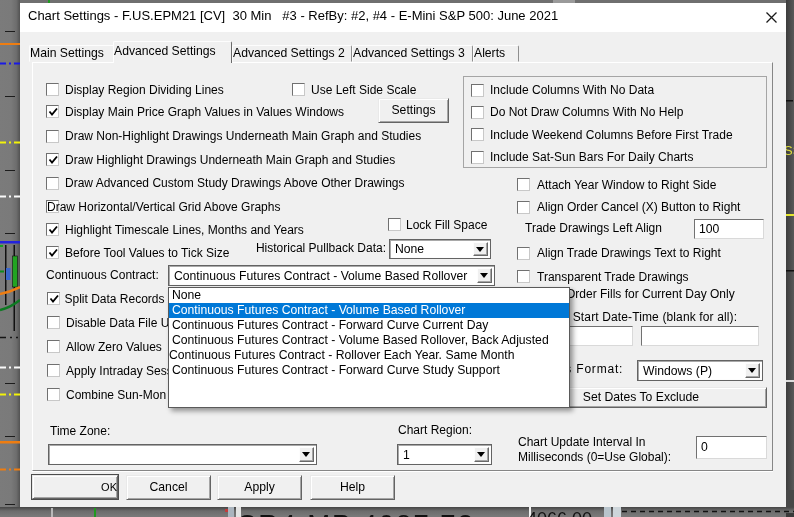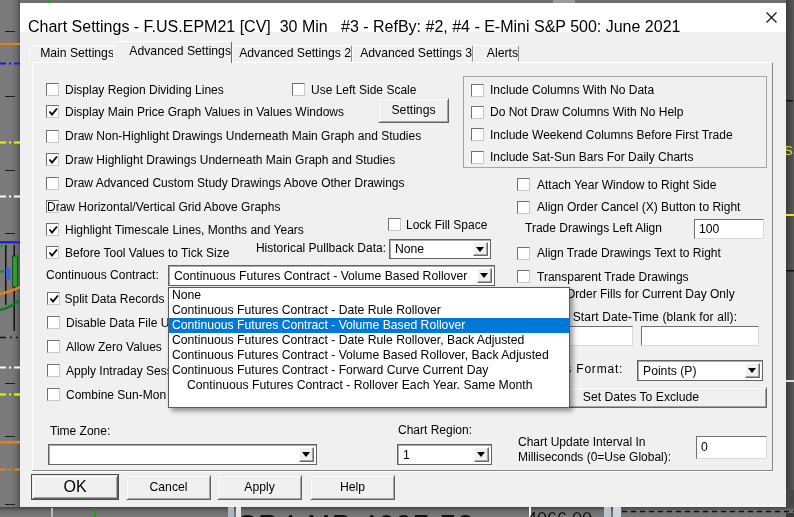--- a/index.html
+++ b/index.html
@@ -6,21 +6,21 @@
 .x{position:absolute}
 .lbl{position:absolute;font-size:12px;line-height:16px;height:16px;white-space:nowrap}
 .cb{position:absolute;width:13px;height:13px;background:#fff;border:1px solid;border-color:#707070 #c8c8c8 #c8c8c8 #707070}
 .cb svg{position:absolute;left:0;top:0}
 .btn{position:absolute;background:#f0f0f0;border:1px solid;border-color:#e9e9e9 #646464 #646464 #e9e9e9;box-shadow:inset 1px 1px 0 #fff,inset -1px -1px 0 #a5a5a5;font-size:12.2px;text-align:center}
 .tb{position:absolute;background:#fff;border:1px solid;border-color:#717171 #d9d9d9 #d9d9d9 #717171;font-size:12.2px;padding-left:4px}
 .combo{position:absolute;background:#fff;border:1px solid #636363;box-shadow:inset 1px 1px 0 #a9a9a9,inset -1px -1px 0 #fdfdfd;font-size:12.2px;white-space:nowrap;overflow:hidden}
 .cot{position:absolute;left:5px;top:50%;transform:translateY(-50%);line-height:14px}
 .arw{position:absolute;top:2px;right:2px;bottom:2px;width:15px;background:#f0f0f0;border:1px solid;border-color:#fdfdfd #696969 #696969 #fdfdfd;box-shadow:inset -1px -1px 0 #a5a5a5}
 .arw:after{content:"";position:absolute;left:50%;top:50%;margin:-2.5px 0 0 -4.5px;border:4.5px solid transparent;border-top:5.5px solid #000;border-bottom:0}
-.tab{position:absolute;top:44.5px;height:17.5px;background:#f0f0f0;border:1px solid;border-color:#fdfdfd #8e8e8e #f0f0f0 #fdfdfd;border-radius:2px 2px 0 0;font-size:12.2px;text-align:right;line-height:15px}
+.tab{position:absolute;top:44.5px;height:17.5px;background:#f0f0f0;border:1px solid;border-color:#fdfdfd #8e8e8e #f0f0f0 #fdfdfd;border-radius:2px 2px 0 0;font-size:12.2px;text-align:left;line-height:15px}
 </style></head><body>
 
 <div class="x" id="lstrip" style="left:0;top:0;width:20px;height:517px;background:linear-gradient(90deg,#7b7b7b 0%,#7a7a7a 55%,#6d6d6d 82%,#525252 100%)"></div>
 <svg class="x" style="left:0;top:0" width="20" height="517">
   <rect x="5" y="31" width="10" height="1" fill="#1c1c1c"></rect>
   <rect x="0" y="43" width="20" height="2" fill="#ee7d11"></rect>
   <line x1="0" y1="63.5" x2="20" y2="63.5" stroke="#1a1ae6" stroke-width="2" stroke-dasharray="6 3 2 3"></line>
   <rect x="5" y="96" width="10" height="1" fill="#1c1c1c"></rect>
   <line x1="0" y1="142.5" x2="20" y2="142.5" stroke="#f2f20a" stroke-width="2" stroke-dasharray="6 3 2 3"></line>
   <rect x="5" y="170" width="10" height="1" fill="#1c1c1c"></rect>
@@ -70,21 +70,21 @@
 <div class="x" style="left:527px;top:509px;font-size:18px;color:#111">4066.00</div>
 <div class="x" style="left:604px;top:507px;width:7px;height:10px;background:#b8c4cc"></div>
 <div class="x" style="left:613px;top:507px;width:8px;height:10px;background:#cdd5da"></div>
 <svg class="x" style="left:622px;top:507px" width="172" height="10">
   <line x1="0" y1="4.5" x2="172" y2="4.5" stroke="#111" stroke-width="1.5" stroke-dasharray="5 4"></line>
   <rect x="164" y="6" width="8" height="4" fill="#3a3a3a"></rect>
 </svg>
 
 <div class="x" id="dlg" style="left:20px;top:3px;width:766px;height:504px;background:#f0f0f0"></div>
 <div class="x" id="title" style="left:20px;top:3px;width:766px;height:29px;background:#fff"></div>
-<div class="x" style="left:28px;top:12px;height:23px;line-height:29px;font-size:16px">Chart Settings - F.US.EPM21 [CV]&nbsp; 30 Min&nbsp;&nbsp; #3 - RefBy: #2, #4 - E-Mini S&amp;P 500: June 2021</div>
+<div class="x" style="left:28px;top:1px;height:23px;line-height:29px;font-size:13px">Chart Settings - F.US.EPM21 [CV]&nbsp; 30 Min&nbsp;&nbsp; #3 - RefBy: #2, #4 - E-Mini S&amp;P 500: June 2021</div>
 <svg class="x" style="left:766px;top:11.5px" width="12" height="12">
   <path d="M0.5,0.5 L10.5,10.5 M10.5,0.5 L0.5,10.5" stroke="#1a1a1a" stroke-width="1.3"></path>
 </svg>
 
 <div class="x" id="page" style="left:32px;top:62px;width:741px;height:409px;background:#f0f0f0;border:1px solid;border-color:#fff #868686 #868686 #fff;box-shadow:0 1px 0 #fff"></div>
 <div class="tab" style="left:29px;width:86px">Main Settings</div>
 <div class="tab" style="left:232px;width:120px">Advanced Settings 2</div>
 <div class="tab" style="left:352px;width:121px">Advanced Settings 3</div>
 <div class="tab" style="left:473px;width:46px">Alerts</div>
 <div class="tab" style="left:113px;top:41px;width:119px;height:21.5px;border-bottom:0;line-height:19px;border-right-color:#6a6a6a">Advanced Settings</div>
@@ -181,45 +181,44 @@
 <div class="cb" style="left:517px;top:270px"></div>
 <div class="lbl" style="left:537px;top:268.5px">Transparent Trade Drawings</div>
 
 <div class="cb" style="left:517px;top:287px"></div>
 <div class="lbl" style="left:566px;top:285.5px">Order Fills for Current Day Only</div>
 <div class="lbl" style="left:512.5px;top:309px;letter-spacing:0.13px">Order Fills Start Date-Time (blank for all):</div>
 <div class="tb" style="left:516px;top:326px;width:117px;height:20px"></div>
 <div class="tb" style="left:641px;top:326px;width:118px;height:20px"></div>
 <div class="lbl" style="left:508px;top:360.5px;letter-spacing:0.8px">Order Fills Format:</div>
 <div class="combo" style="left:637px;top:360px;width:126px;height:21px">
-    <span class="cot">Points (P)</span>
+    <span class="cot">Windows (P)</span>
     <span class="arw"></span>
   </div>
 <div class="btn" style="left:515px;top:387px;width:252px;height:21px;line-height:19px">Set Dates To Exclude</div>
 
 <div class="lbl" style="left:50px;top:422.5px">Time Zone:</div>
 <div class="combo" style="left:48px;top:444px;width:269px;height:21px">
     <span class="arw"></span>
   </div>
 <div class="lbl" style="left:398px;top:422px">Chart Region:</div>
 <div class="combo" style="left:397px;top:444px;width:95px;height:21px">
     <span class="cot">1</span>
     <span class="arw"></span>
   </div>
 <div class="lbl" style="left:518px;top:435px;line-height:14.5px;height:30px">Chart Update Interval In<br>Milliseconds (0=Use Global):</div>
 <div class="tb" style="left:696px;top:436px;width:71px;height:23px;line-height:21px">0</div>
 
 <div class="x" style="left:31px;top:474px;width:88px;height:26px;border:1px solid #4d4d4d;background:#f0f0f0">
-    <div style="position:absolute;inset:0;border:1px solid;border-color:#e9e9e9 #646464 #646464 #e9e9e9;box-shadow:inset 1px 1px 0 #fff,inset -1px -1px 0 #a5a5a5;font-size:16px;text-align:center;line-height:22px">OK</div>
+    <div style="position:absolute;inset:0;border:1px solid;border-color:#e9e9e9 #646464 #646464 #e9e9e9;box-shadow:inset 1px 1px 0 #fff,inset -1px -1px 0 #a5a5a5;font-size:11px;text-align:right;line-height:22px">OK</div>
   </div>
 <div class="btn" style="left:126px;top:475px;width:85px;height:25px;line-height:23px">Cancel</div>
 <div class="btn" style="left:217px;top:475px;width:85px;height:25px;line-height:23px">Apply</div>
 <div class="btn" style="left:310px;top:475px;width:85px;height:25px;line-height:23px">Help</div>
 
 <div class="x" id="list" style="left:168px;top:287px;width:402px;height:121px;background:#fff;border:1px solid #5a5a5a;box-shadow:3px 3px 5px rgba(0,0,0,0.4);font-size:12.2px">
   <div style="height:15px;line-height:15px;padding-left:3px">None</div>
-  <div style="height:15px;line-height:15px;padding-left:3px">Continuous Futures Contract - Date Rule Rollover</div>
   <div style="height:15px;line-height:15px;padding-left:3px;background:#0078d7;color:#fff">Continuous Futures Contract - Volume Based Rollover</div>
-  <div style="height:15px;line-height:15px;padding-left:3px">Continuous Futures Contract - Date Rule Rollover, Back Adjusted</div>
+  <div style="height:15px;line-height:15px;padding-left:3px">Continuous Futures Contract - Forward Curve Current Day</div>
   <div style="height:15px;line-height:15px;padding-left:3px">Continuous Futures Contract - Volume Based Rollover, Back Adjusted</div>
-  <div style="height:15px;line-height:15px;padding-left:3px">Continuous Futures Contract - Forward Curve Current Day</div>
-  <div style="height:15px;line-height:15px;padding-left:18px">Continuous Futures Contract - Rollover Each Year. Same Month</div>
+  <div style="height:15px;line-height:15px;padding-left:0">Continuous Futures Contract - Rollover Each Year. Same Month</div>
+  <div style="height:15px;line-height:15px;padding-left:3px">Continuous Futures Contract - Forward Curve Study Support</div>
 </div>
 
 </body></html>

